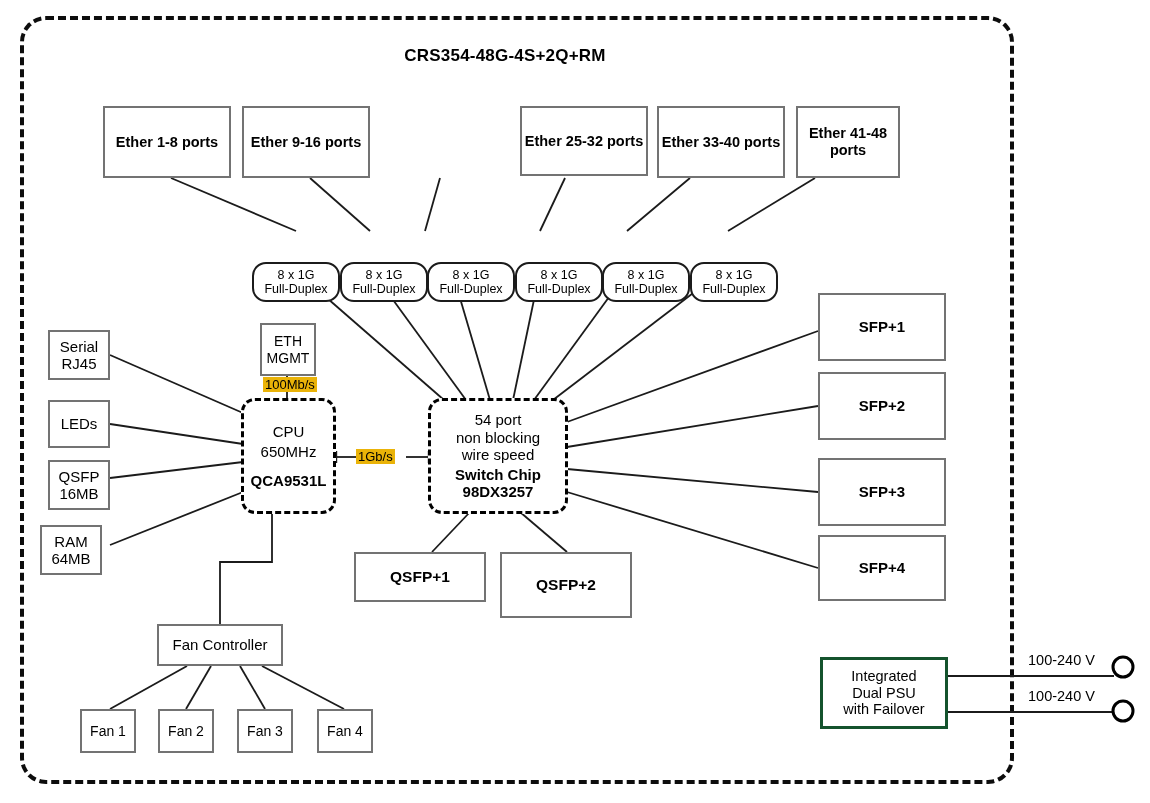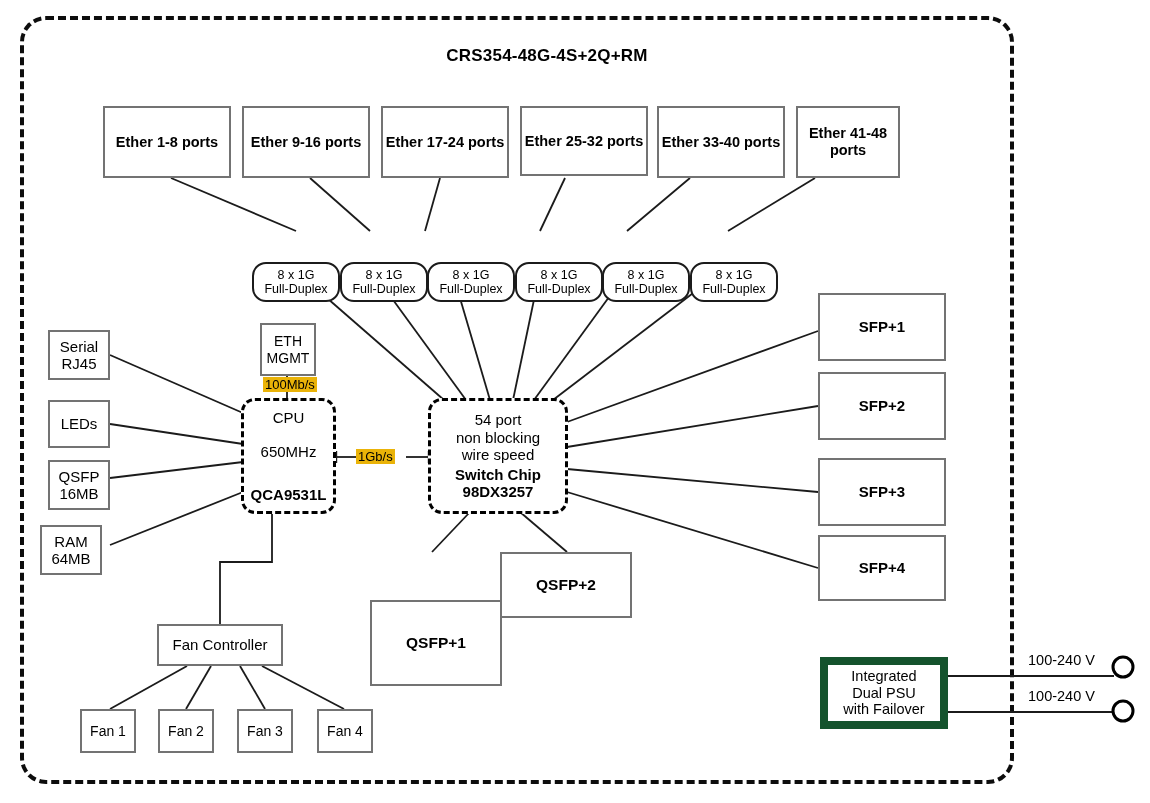--- a/index.html
+++ b/index.html
@@ -3,35 +3,35 @@
 <meta charset="utf-8">
 <style>
   html,body{margin:0;padding:0;background:#ffffff;}
   body{width:1150px;height:803px;position:relative;overflow:hidden;
        font-family:"Liberation Sans","DejaVu Sans",sans-serif;color:#000;}
   #stage{position:absolute;left:0;top:0;width:1150px;height:803px;}
   svg.layer{position:absolute;left:0;top:0;width:1150px;height:803px;pointer-events:none;}
   .node{position:absolute;box-sizing:border-box;display:flex;align-items:center;
         justify-content:center;text-align:center;line-height:1.15;background:#fff;}
   .solid{border:2px solid #737373;}
-  .thick{border:8px solid #14532d;text-align:right;}
+  .thick{border:3px solid #14532d;text-align:right;}
   .pill{border:2px solid #1b1b1b;border-radius:14px;}
   .dashnode{border:3px dashed #000;border-radius:14px;background:#fff;}
   .b{font-weight:bold;}
   .ether{font-size:14.5px;font-weight:bold;}
   .pilltxt{font-size:12.5px;margin-top:31px;}
   .smallbox{font-size:15px;}
   .sfp{font-size:15px;font-weight:bold;}
   .qsfp{font-size:15.5px;font-weight:bold;}
   .fanc{font-size:15px;}
   .fan{font-size:14px;}
   .psu{font-size:14.5px;}
   .chiptxt{font-size:15px;}
   .cputxt{font-size:15px;}
-  .title{position:absolute;font-size:17px;font-weight:bold;letter-spacing:.2px;margin-left:42px;}
+  .title{position:absolute;font-size:17px;font-weight:bold;letter-spacing:.2px;}
   .lbl{position:absolute;font-size:13px;background:#eab308;padding:0 2px;white-space:nowrap;}
   .volt{position:absolute;font-size:14.5px;white-space:nowrap;}
   .outerdash{position:absolute;border:4px dashed #0d0d0d;border-radius:26px;box-sizing:border-box;}
 </style>
 </head>
 <body>
 
 <div id="stage">
 
   <div class="outerdash" style="left:20px;top:16px;width:994px;height:768px;"></div>
@@ -88,23 +88,20 @@
   </svg>
 
   <div class="title" style="left:0;top:46px;width:1010px;text-align:center;">CRS354-48G-4S+2Q+RM</div>
 
   <div class="node solid ether" style="left:103px;top:106px;width:128px;height:72px;">
     <span>Ether 1-8 ports</span>
   </div>
   <div class="node solid ether" style="left:242px;top:106px;width:128px;height:72px;">
     <span>Ether 9-16 ports</span>
   </div>
-  <div class="node solid ether" style="left:381px;top:106px;width:128px;height:72px;">
-    <span>Ether 17-24 ports</span>
-  </div>
   <div class="node solid ether" style="left:520px;top:106px;width:128px;height:70px;">
     <span>Ether 25-32 ports</span>
   </div>
   <div class="node solid ether" style="left:657px;top:106px;width:128px;height:72px;">
     <span>Ether 33-40 ports</span>
   </div>
   <div class="node solid ether" style="left:796px;top:106px;width:104px;height:72px;">
     <span>Ether 41-48 ports</span>
   </div>
 
@@ -148,21 +145,21 @@
     <span>RAM</span>
     <span>64MB</span>
   </div>
 
   <div class="node solid smallbox" style="left:260px;top:323px;width:56px;height:53px;flex-direction:column;font-size:14px;">
     <span>ETH</span>
     <span>MGMT</span>
   </div>
   <div class="lbl" style="left:263px;top:377px;">100Mb/s</div>
 
-  <div class="node dashnode cputxt" style="left:241px;top:398px;width:95px;height:116px;flex-direction:column;justify-content:center;gap:17px;">
+  <div class="node dashnode cputxt" style="left:241px;top:398px;width:95px;height:116px;flex-direction:column;justify-content:center;gap:3px;">
     <span>CPU</span>
     <span>650MHz</span>
     <span class="b" style="margin-top:8px;">QCA9531L</span>
   </div>
 
   <div class="lbl" style="left:356px;top:449px;">1Gb/s</div>
 
   <div class="node dashnode chiptxt" style="left:428px;top:398px;width:140px;height:116px;flex-direction:column;justify-content:center;">
     <span>54 port</span>
     <span>non blocking</span>
@@ -177,21 +174,21 @@
   <div class="node solid sfp" style="left:818px;top:372px;width:128px;height:68px;">
     <span>SFP+2</span>
   </div>
   <div class="node solid sfp" style="left:818px;top:458px;width:128px;height:68px;">
     <span>SFP+3</span>
   </div>
   <div class="node solid sfp" style="left:818px;top:535px;width:128px;height:66px;">
     <span>SFP+4</span>
   </div>
 
-  <div class="node solid qsfp" style="left:370px;top:552px;width:132px;height:86px;margin-top:48px;">
+  <div class="node solid qsfp" style="left:354px;top:552px;width:132px;height:50px;">
     <span>QSFP+1</span>
   </div>
   <div class="node solid qsfp" style="left:500px;top:552px;width:132px;height:66px;">
     <span>QSFP+2</span>
   </div>
 
   <div class="node solid fanc" style="left:157px;top:624px;width:126px;height:42px;">
     <span>Fan Controller</span>
   </div>
   <div class="node solid fan" style="left:80px;top:709px;width:56px;height:44px;">

